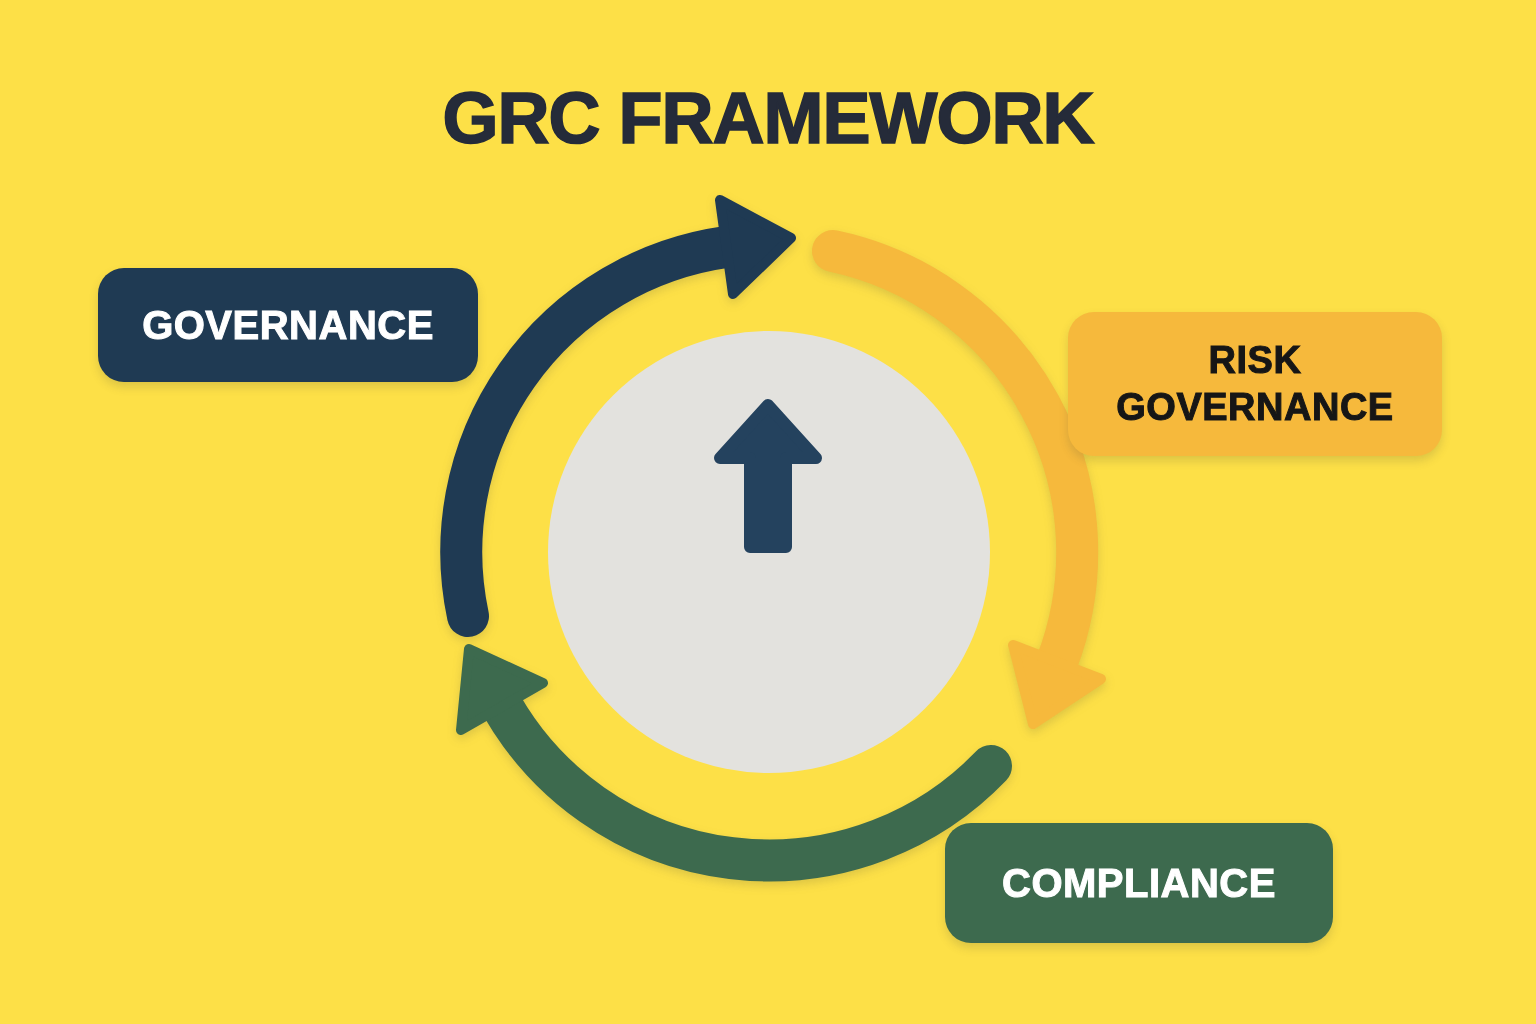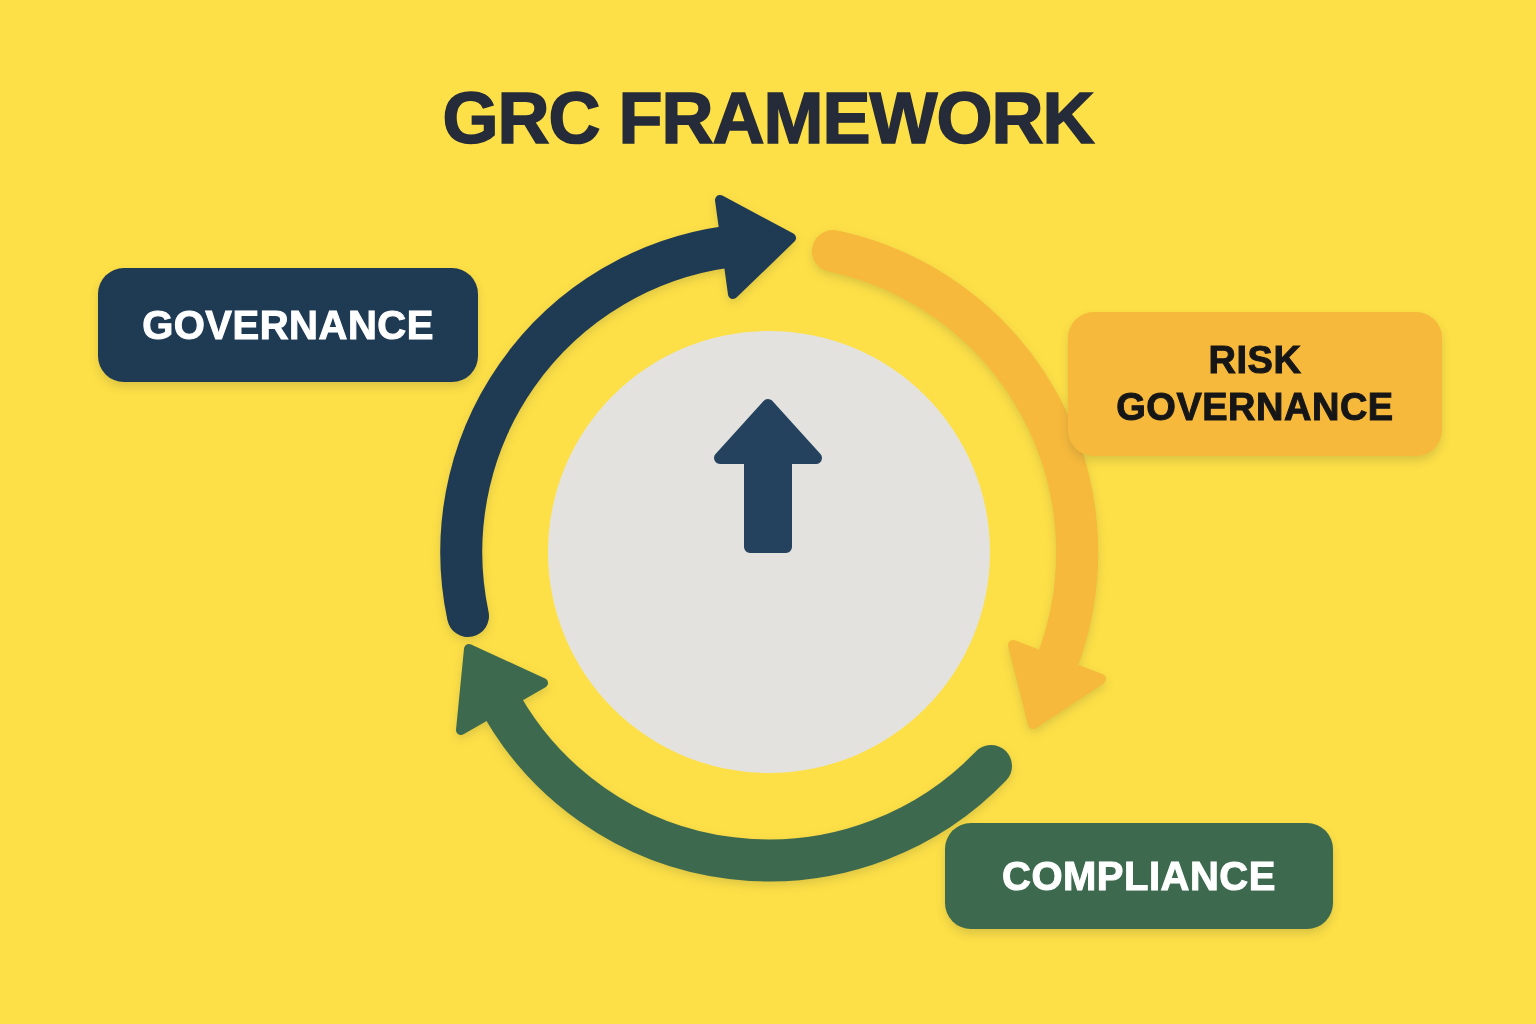--- a/index.html
+++ b/index.html
@@ -73,21 +73,21 @@
     width: 374px;
     height: 144px;
     font-size: 38px;
     flex-direction: column;
     line-height: 47px;
   }
   .box-compliance {
     left: 945px;
     top: 823px;
     width: 388px;
-    height: 106px;
+    height: 120px;
     font-size: 40px;
   }
 </style>
 </head>
 <body>
 
 <div class="stage" style="background-color: #fde047;">
 
   <h1 class="title" style="color: rgb(37, 43, 57);">GRC FRAMEWORK</h1>
 

